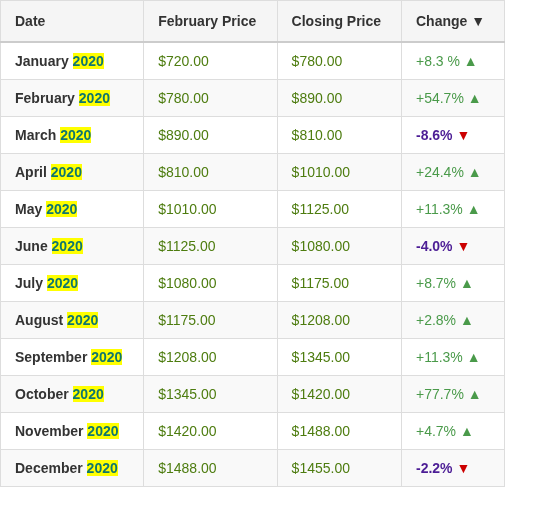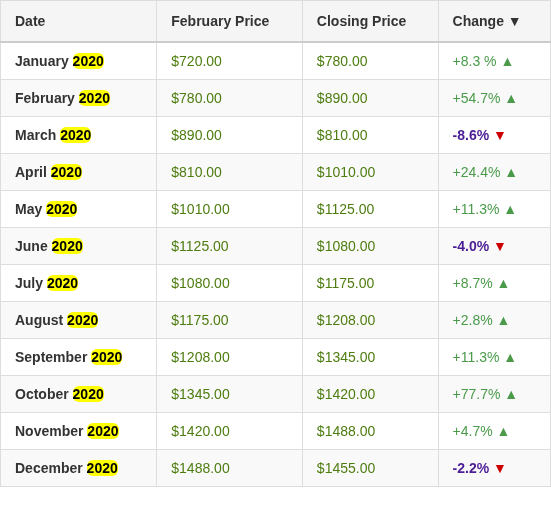--- a/index.html
+++ b/index.html
@@ -3,21 +3,21 @@
   <meta charset="utf-8">
   <style>
     * { box-sizing: border-box; margin: 0; padding: 0; }
     body {
       font-family: Arial, sans-serif;
       font-size: 14px;
       background: #fff;
       width: 551px;
     }
     table {
-      width: 551px;
+      width: 505px;
       border-collapse: collapse;
     }
     thead tr {
       background: #f5f5f5;
       border-bottom: 2px solid #ccc;
     }
     thead th {
       padding: 12px 14px;
       text-align: left;
       font-weight: bold;
@@ -37,22 +37,21 @@
       padding: 10px 14px;
       border: 1px solid #ddd;
       color: #333;
     }
     .date-cell {
       font-weight: bold;
       color: #333;
     }
     .year-highlight {
       background-color: yellow;
-      color: #000000;
-      border-radius: 6px;
+      color: #0f766e;
     }
     .price {
       color: #4d7c0f;
     }
     .change-positive {
       color: #4a9a4a;
       font-weight: normal;
     }
     .change-negative {
       color: #4c1d95;

